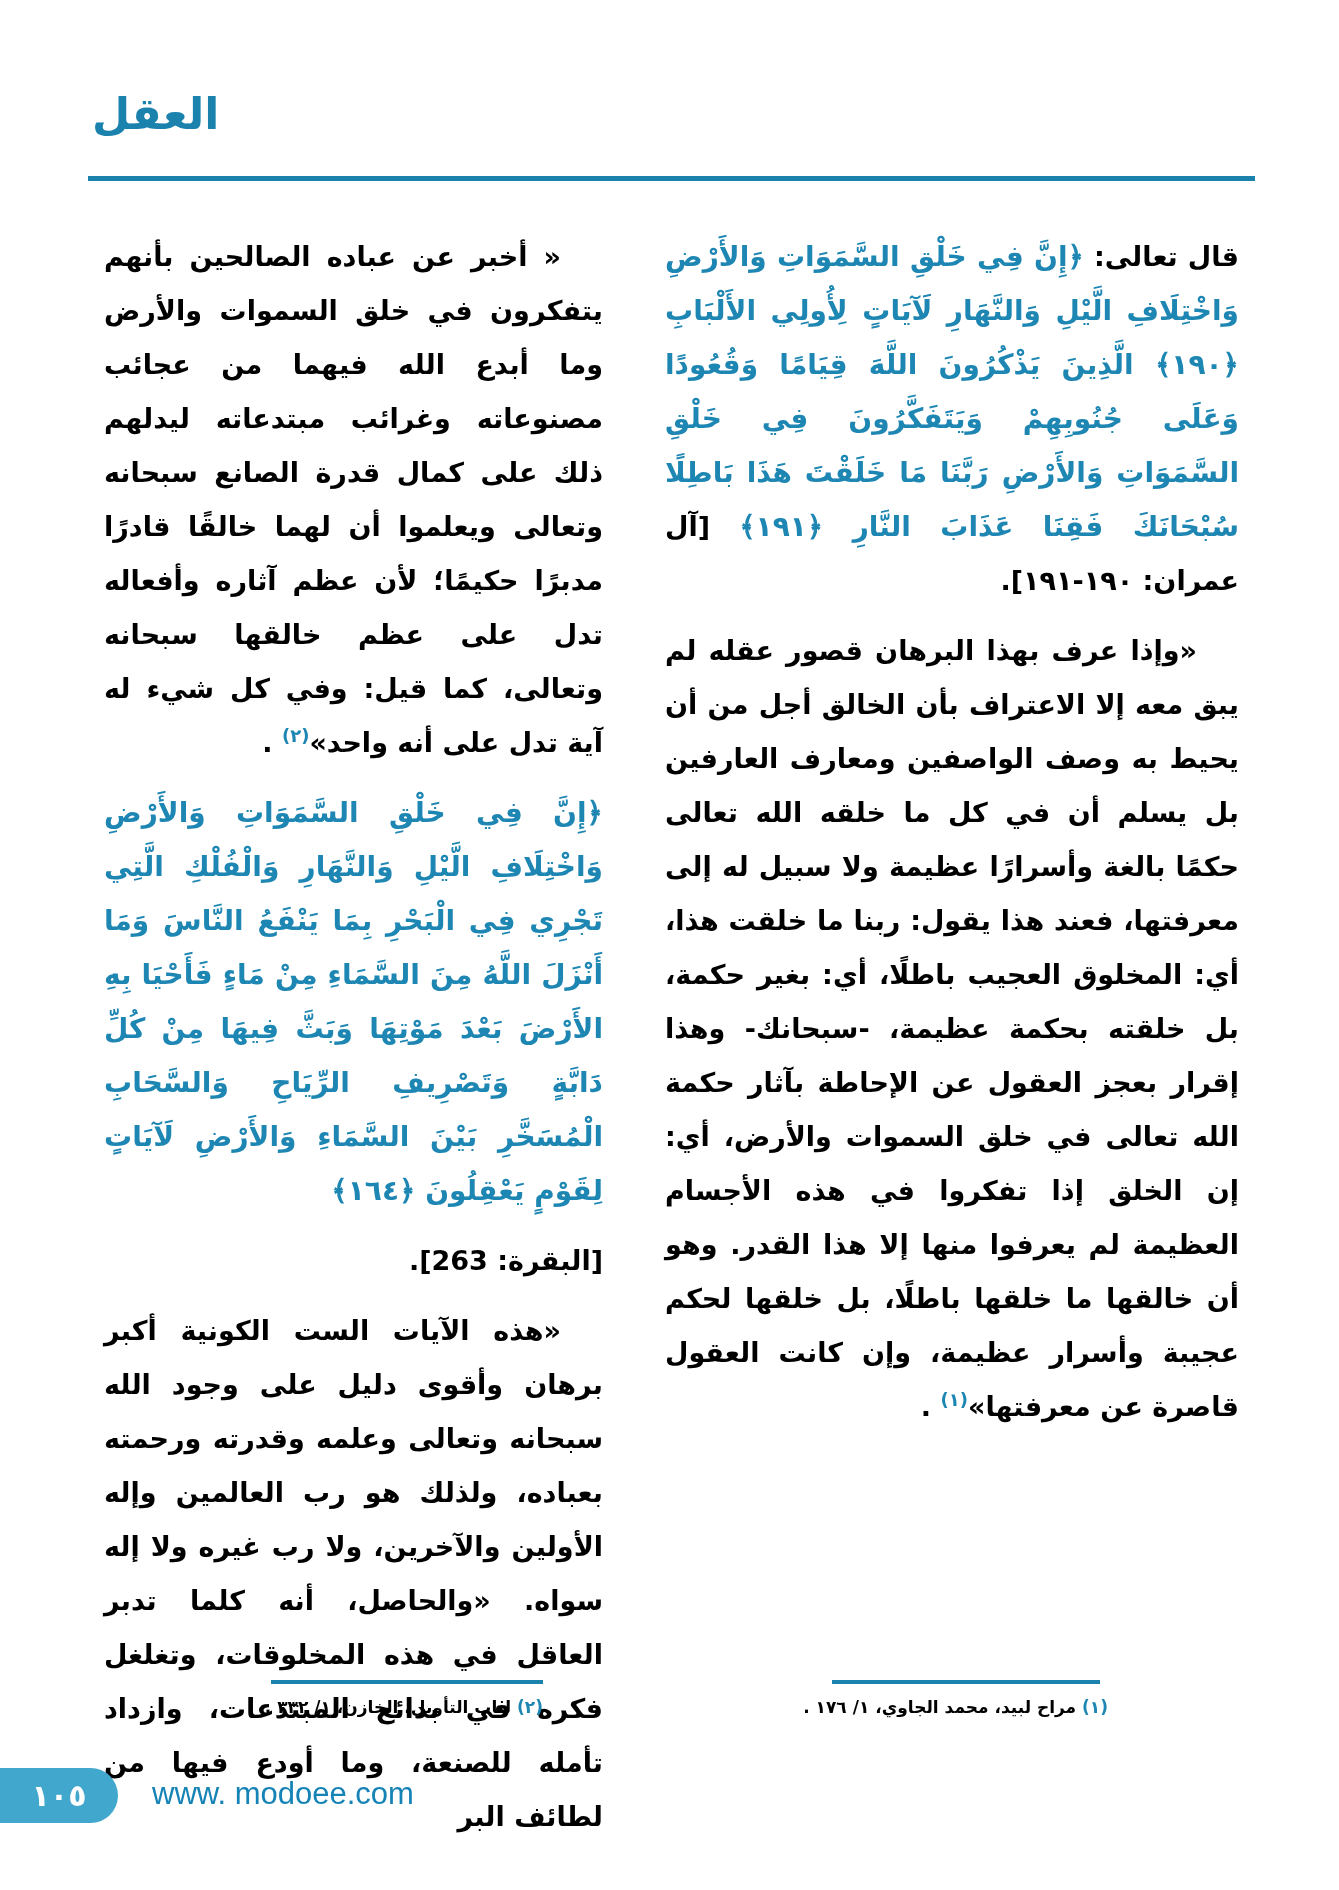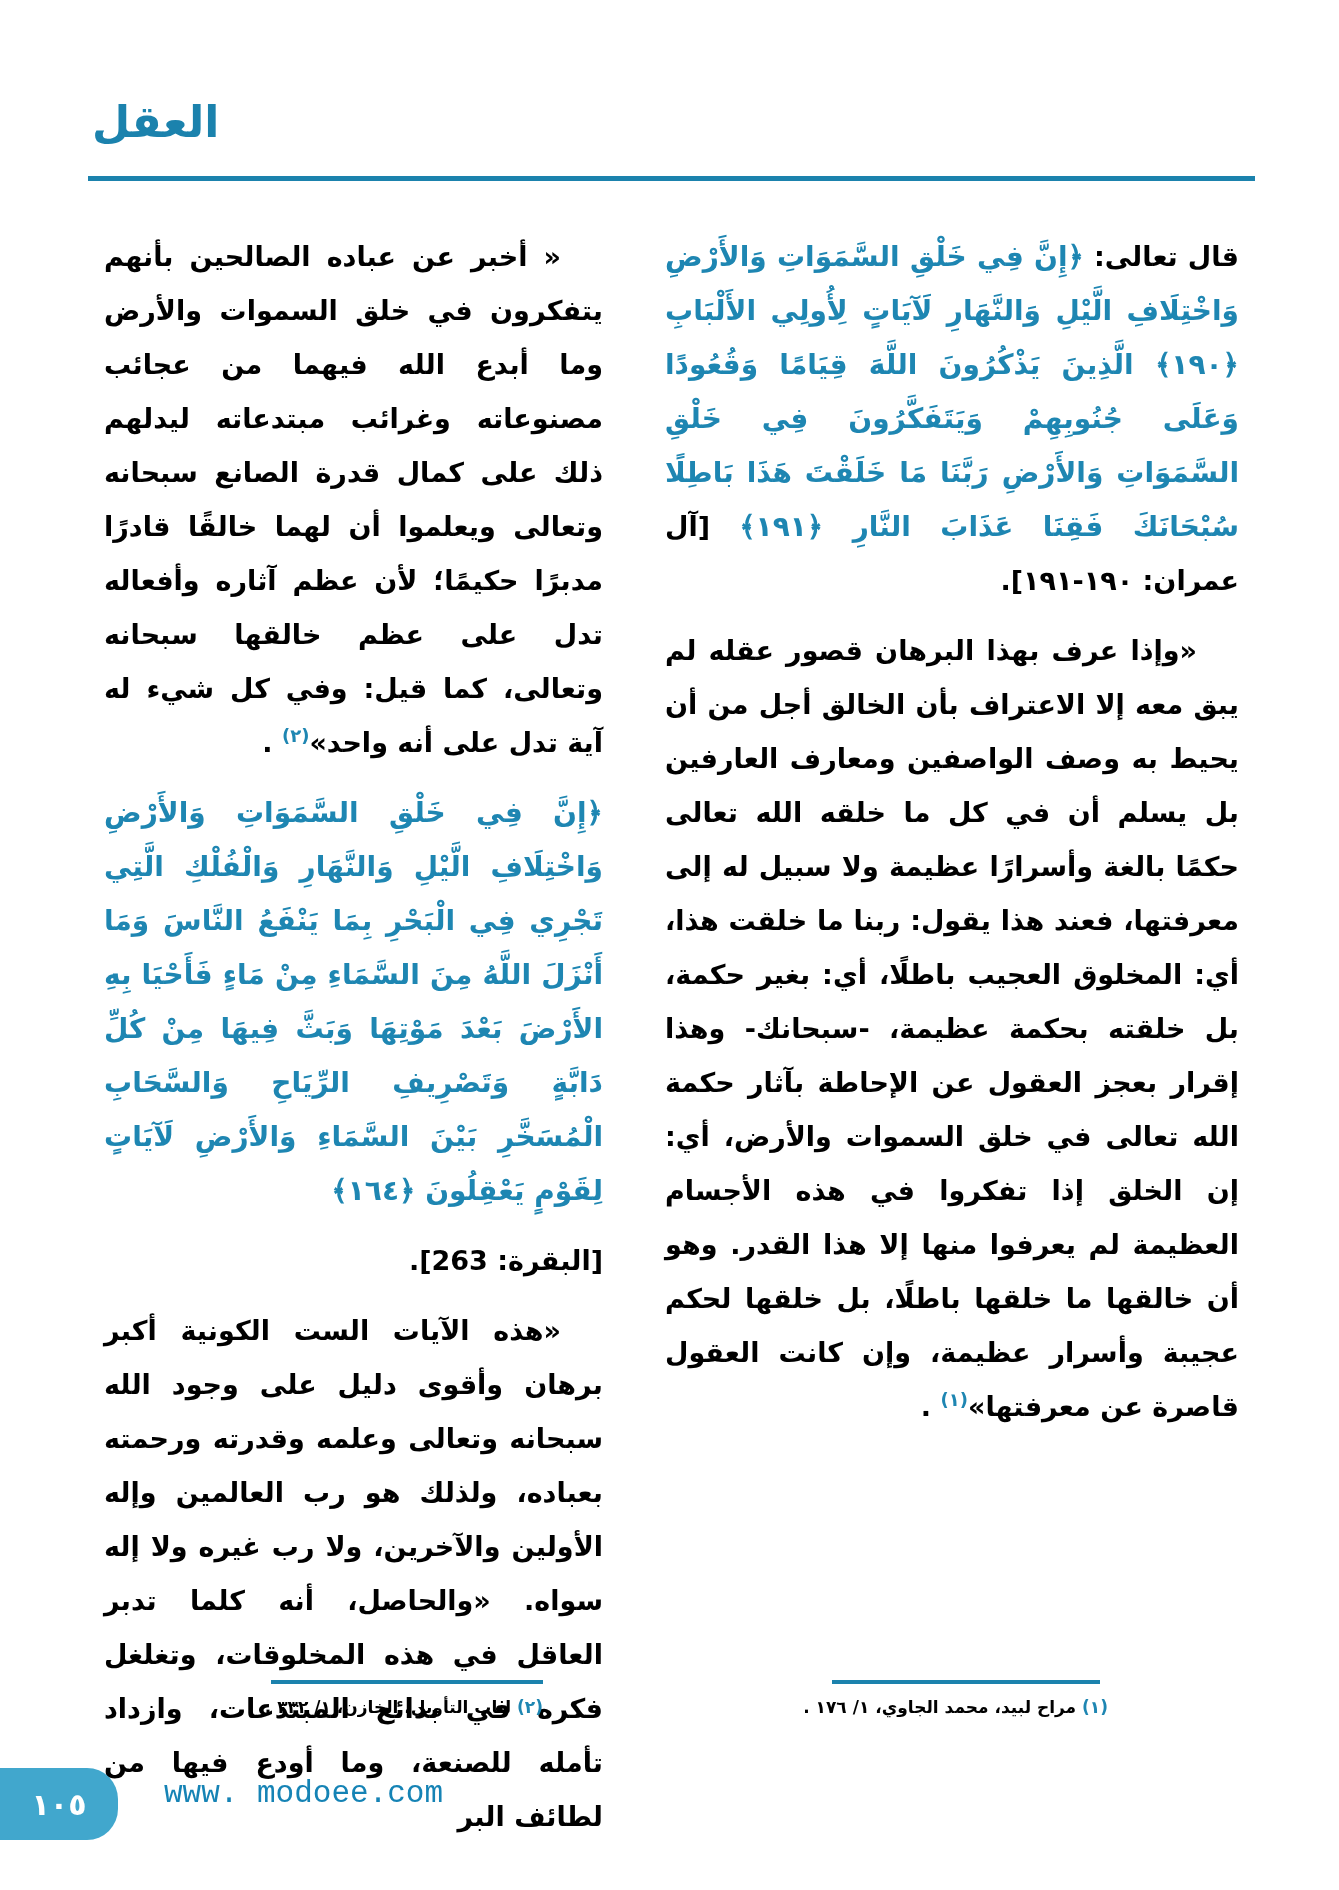--- a/index.html
+++ b/index.html
@@ -6,21 +6,21 @@
   .page{
     position:relative;
     width:1339px;height:1890px;
     background:#ffffff;
     font-family:"DejaVu Sans",sans-serif;
     direction:rtl;
     overflow:hidden;
     margin:0 auto;
   }
   .page-title{
-    position:absolute;left:92px;top:96px;
+    position:absolute;left:92px;top:88px;
     font-size:44px;font-weight:bold;color:#1b82ad;
   }
   .title-rule{
     position:absolute;left:88px;right:84px;top:176px;height:5px;
     background:#1b82ad;
   }
   .columns{
     position:absolute;top:214px;left:88px;right:84px;
     display:flex;gap:30px;direction:rtl;
   }
@@ -45,29 +45,29 @@
   }
   .fn-right{left:678px;width:430px;}
   .fn-left{left:110px;width:433px;}
   .fn-rule{
     height:4px;background:#1b82ad;margin-bottom:13px;
   }
   .fn-right .fn-rule{width:268px;margin-right:8px;}
   .fn-left .fn-rule{width:272px;margin-right:0;}
   .fn-num{color:#1e86b2;}
   .page-pill{
-    position:absolute;left:0;top:1768px;width:118px;height:72px;
+    position:absolute;left:0;top:1768px;width:118px;height:55px;
     background:#41a7cd;border-radius:0 31px 31px 0;
     color:#ffffff;font-size:30px;font-weight:bold;
     display:flex;align-items:center;justify-content:center;
   }
   .site-url{
-    position:absolute;left:164px;top:1776px;
+    position:absolute;left:152px;top:1776px;
     font-size:31px;color:#1583b5;direction:ltr;
-    font-family:Liberation Mono, monospace;
+    font-family:Liberation Sans, sans-serif;
   }
 </style>
 </head>
 <body>
 
 <div class="page">
 
   <div class="page-title">العقل</div>
   <div class="title-rule"></div>
 

